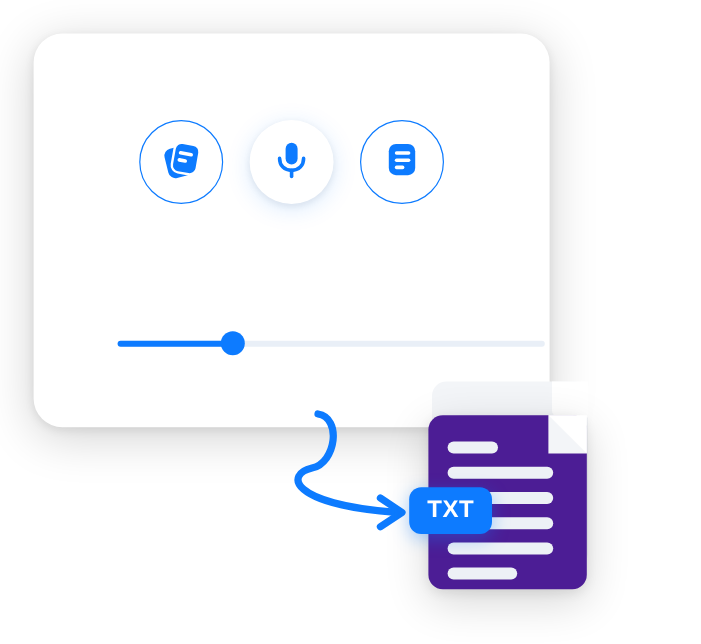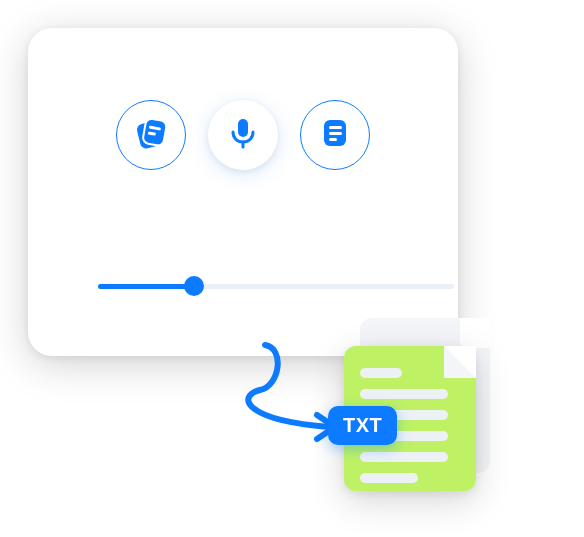--- a/index.html
+++ b/index.html
@@ -108,25 +108,25 @@
       border-bottom-left-radius: 6px;
     }
     .file-line {
       height: 9px;
       background: #e3e8ef;
       border-radius: 5px;
       margin-bottom: 10px;
     }
     .file-front {
       position: absolute;
-      left: 4px;
+      left: 17px;
       top: 28px;
       width: 132px;
       height: 145px;
-      background: #bef264;
+      background: #4c1d95;
       border-radius: 12px;
       box-shadow: 0 10px 36px rgba(0,0,0,0.16), 0 3px 10px rgba(0,0,0,0.08);
       padding: 22px 16px 16px 16px;
     }
     .file-front-corner {
       position: absolute;
       top: 0;
       right: 0;
       width: 32px;
       height: 32px;

